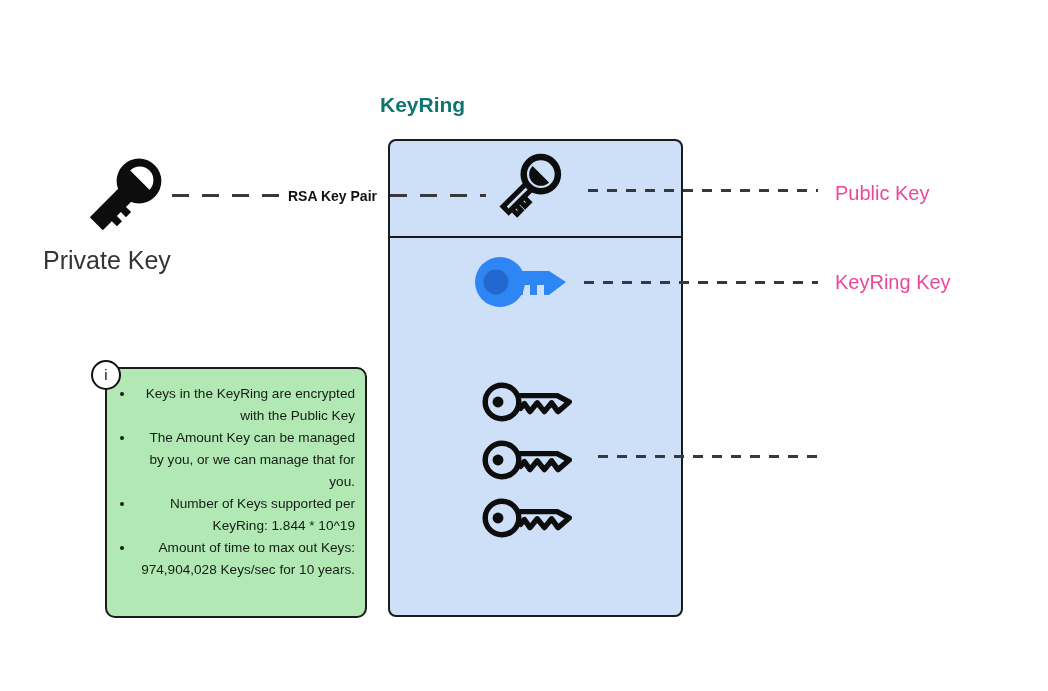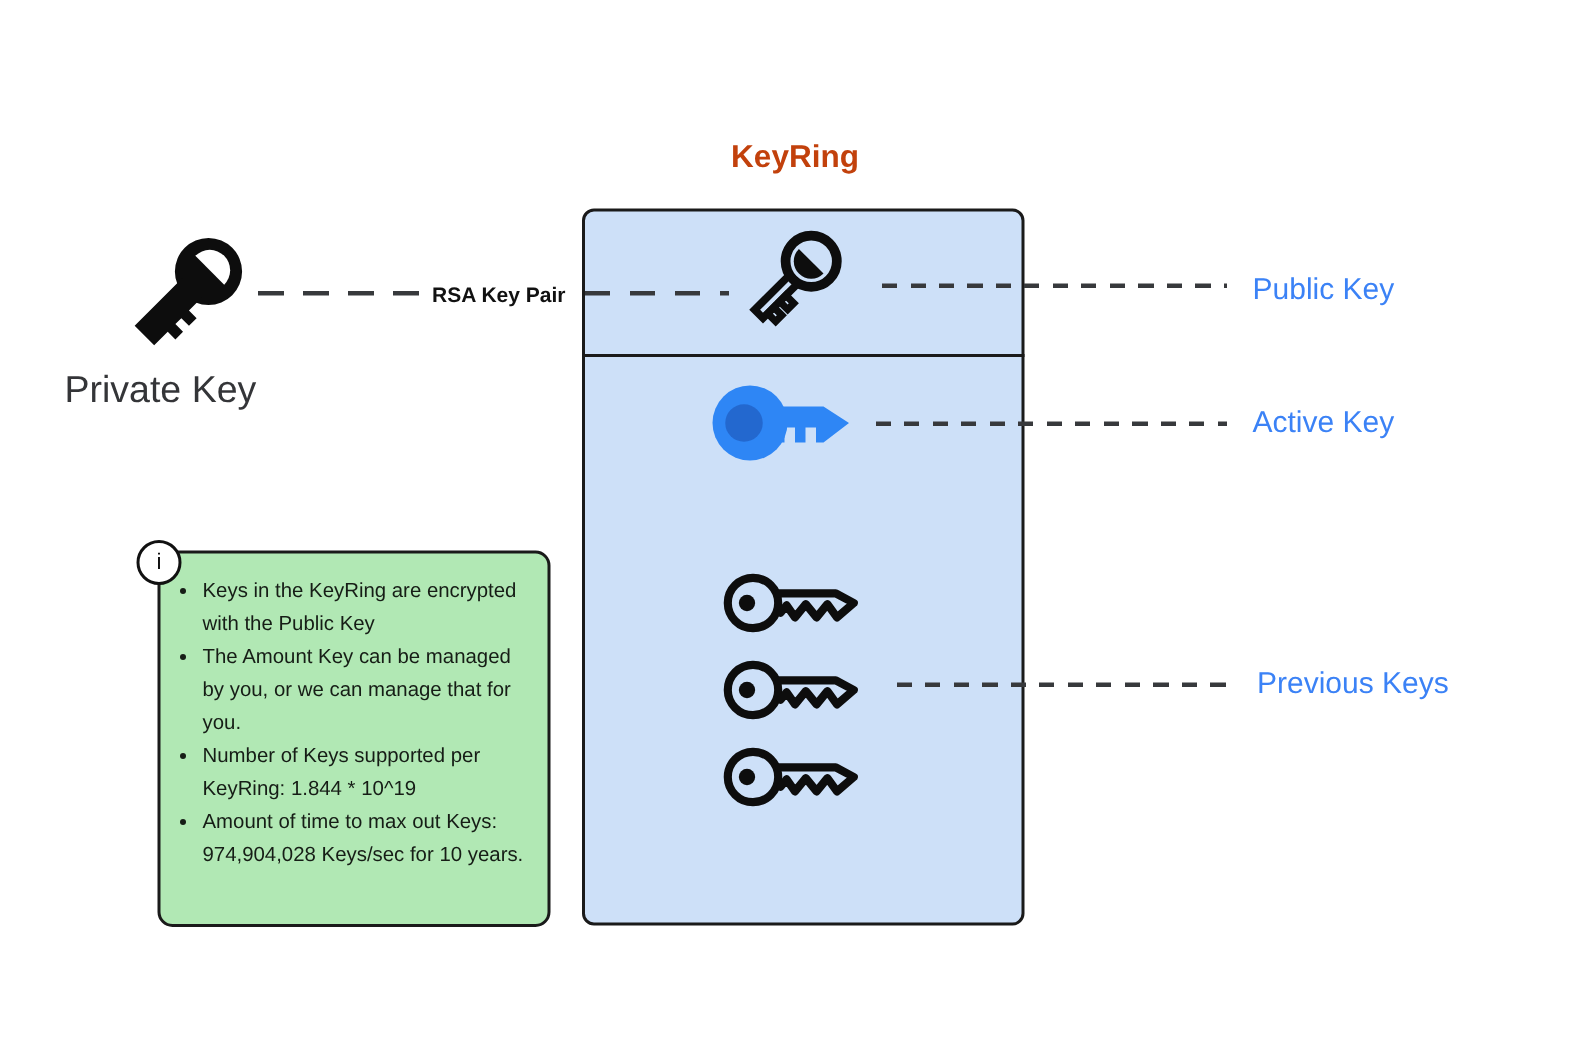--- a/index.html
+++ b/index.html
@@ -13,24 +13,24 @@
     width: 1048px;
     height: 691px;
     background: #ffffff;
     overflow: hidden;
   }
   .abs { position: absolute; }
 
   
   .keyring-title {
     left: 380px; top: 93px; width: 300px;
-    text-align: center;
+    text-align: left;
     font-size: 21px;
     font-weight: bold;
-    color: #c2410c;
+    color: #0f766e;
     z-index: 2;
   }
   .keyring-box {
     left: 388px; top: 139px;
     width: 291px; height: 474px;
     background: var(--keyring-fill);
     border: 2px solid var(--border);
     border-radius: 8px;
     z-index: 1;
   }
@@ -63,21 +63,21 @@
     font-size: 14px;
     font-weight: bold;
     color: #111111;
     white-space: nowrap;
     z-index: 4;
   }
 
   
   .side-label {
     font-size: 20px;
-    color: #3b82f6;
+    color: #ec4899;
     white-space: nowrap;
     z-index: 2;
   }
   .lbl-public   { left: 835px; top: 182px; }
   .lbl-active   { left: 835px; top: 271px; }
   .lbl-previous { left: 838px; top: 445px; }
   .lbl-private  { left: 43px;  top: 246px; font-size: 25px; color: #343538; }
 
   
   .icon { z-index: 4; }
@@ -114,20 +114,21 @@
     color: #111111;
     z-index: 5;
   }
   .info-list {
     margin: 0;
     padding: 14px 10px 10px 28px;
     list-style: disc;
     color: #161d16;
     font-size: 13.6px;
     line-height: 22px;
+    text-align: right;
   }
   .info-list li { margin: 0; }
   .info-list .b { font-weight: normal; }
 </style>
 </head>
 <body>
 
 <div id="canvas">
 
   <div class="abs keyring-title">KeyRing</div>
@@ -189,22 +190,21 @@
   </div>
   <div class="abs icon prev-key-3">
     <svg width="104" height="56" viewBox="0 0 64 35">
       <circle cx="14.5" cy="17.5" r="10.5" class="k-stroke" stroke-width="3.4"></circle>
       <circle cx="12" cy="17.5" r="3.4" class="k-fill"></circle>
       <path d="M25.5,13.5 H49 L56.5,17.5 L49.5,23.5 L45.5,18 L41,23.5 L36.5,18 L32,23.5 L28.5,18.5 L26,21.5" class="k-stroke" stroke-width="3.4" stroke-linejoin="round" stroke-linecap="round"></path>
     </svg>
   </div>
 
   <div class="abs side-label lbl-public">Public Key</div>
-  <div class="abs side-label lbl-active">Active Key</div>
-  <div class="abs side-label lbl-previous">Previous Keys</div>
+  <div class="abs side-label lbl-active">KeyRing Key</div>
 
   <div class="abs info-box">
     <ul class="info-list">
       <li><span class="b"></span><span>Keys in the KeyRing are encrypted with the Public Key</span></li>
       <li><span class="b"></span><span>The Amount Key can be managed by you, or we can manage that for you.</span></li>
       <li><span class="b">Number of Keys supported per KeyRing</span><span>: 1.844 * 10^19</span></li>
       <li><span class="b">Amount of time to max out Keys</span><span>: 974,904,028 Keys/sec for 10 years.</span></li>
     </ul>
   </div>
   <div class="abs info-icon-bubble">i</div>

